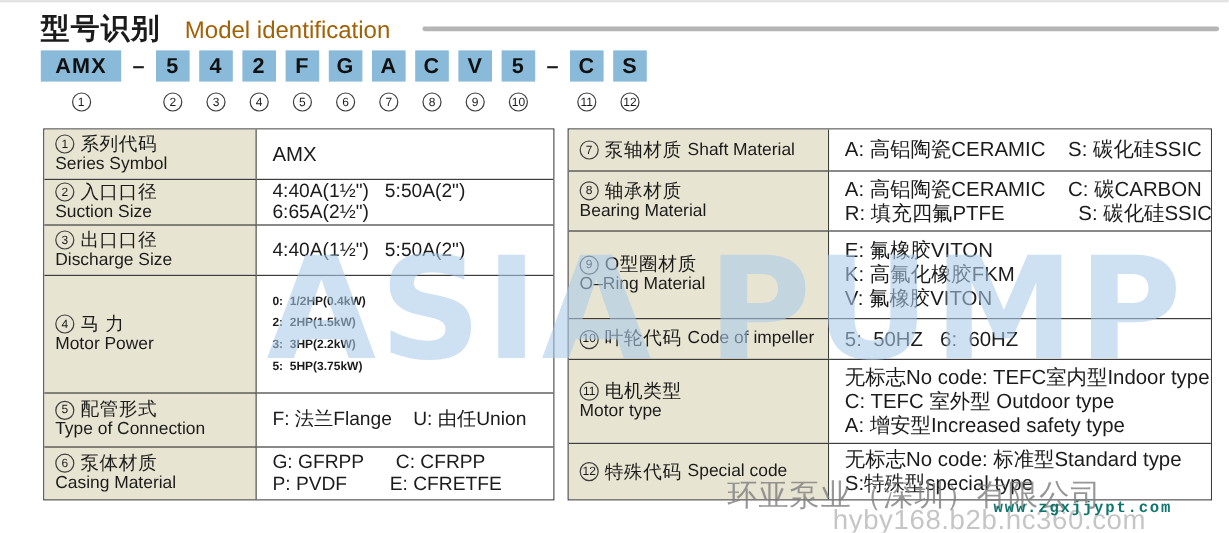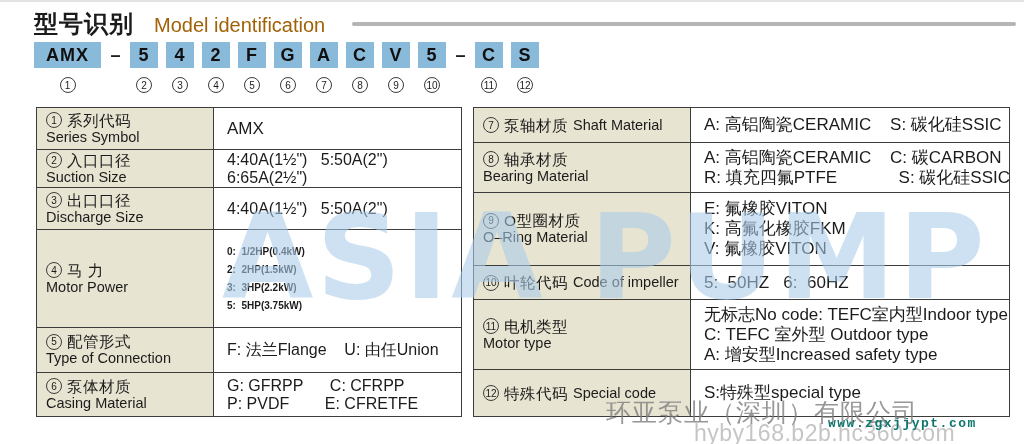--- a/index.html
+++ b/index.html
@@ -273,20 +273,21 @@
     </div>
 
     <div class="cell label">
       <div class="lline">
           <span class="circ">12</span>
           <span class="zh">特殊代码</span>
           <span class="en-inline">Special code</span>
         </div>
     </div>
     <div class="cell value">
+      <div class="vline">无标志No code: 标准型Standard type</div>
       <div class="vline">S:特殊型special type</div>
     </div>
   </div>
 
   <div class="wm-brand">ASIA PUMP</div>
   <div class="wm-company">环亚泵业（深圳）有限公司</div>
   <div class="wm-url-large">hyby168.b2b.hc360.com</div>
   <div class="wm-url-small">www.zgxjjypt.com</div>
 </div>
 

